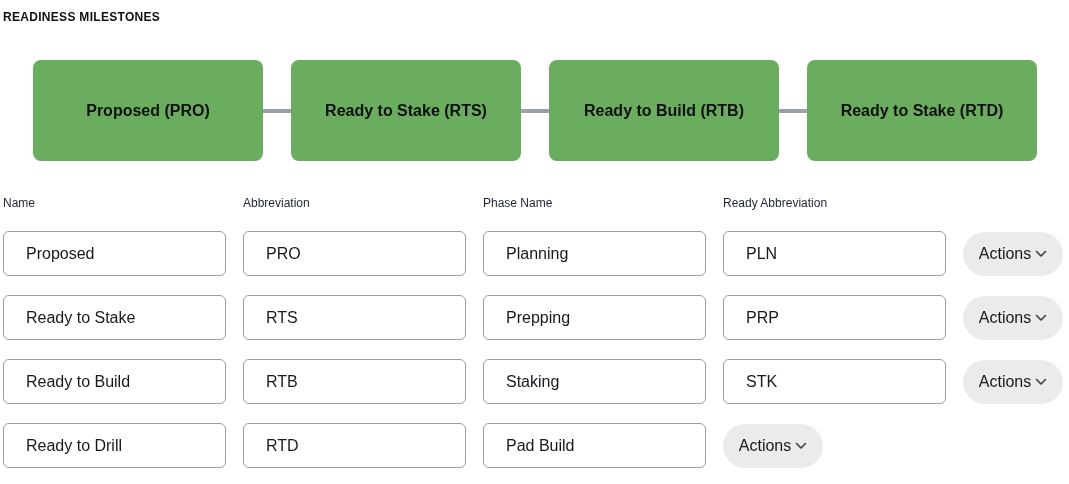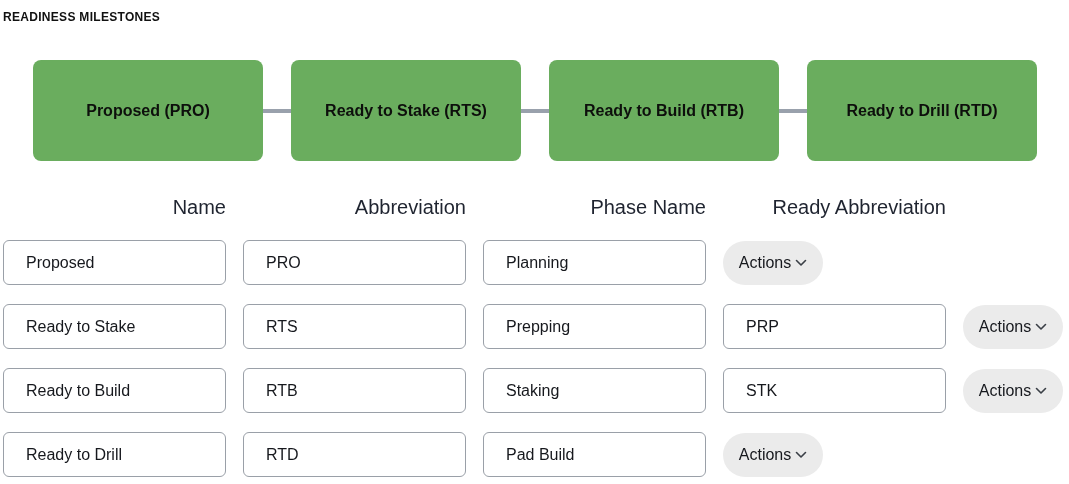--- a/index.html
+++ b/index.html
@@ -55,22 +55,22 @@
     display: grid;
     grid-template-columns: 223px 223px 223px 223px 100px;
     column-gap: 17px;
     margin-left: 3px;
     align-items: center;
   }
   .headers {
     margin-top: 35px;
   }
   .col-header {
-    text-align: right;
-    font-size: 20px;
+    text-align: left;
+    font-size: 12px;
     font-weight: 400;
     color: #1f2430;
   }
   .rows { margin-top: 21px; }
   .grid-row.data-row { margin-bottom: 19px; }
   .cell-input {
     width: 100%;
     height: 45px;
     border: 1px solid #9aa0a8;
     border-radius: 6px;
@@ -112,38 +112,39 @@
     <div class="flow-connector"></div>
     <div class="flow-node">
       <span>Ready to Stake (RTS)</span>
     </div>
     <div class="flow-connector"></div>
     <div class="flow-node">
       <span>Ready to Build (RTB)</span>
     </div>
     <div class="flow-connector"></div>
     <div class="flow-node">
-      <span>Ready to Drill (RTD)</span>
+      <span>Ready to Stake (RTD)</span>
     </div>
   </div>
 
   <div class="grid-row headers">
     <div class="col-header">Name</div>
     <div class="col-header">Abbreviation</div>
     <div class="col-header">Phase Name</div>
     <div class="col-header">Ready Abbreviation</div>
     <div class="col-header"></div>
   </div>
 
   <div class="rows">
 
     <div class="grid-row data-row">
       <input class="cell-input" type="text" value="Proposed" style="">
       <input class="cell-input" type="text" value="PRO" style="">
       <input class="cell-input" type="text" value="Planning" style="">
+      <input class="cell-input" type="text" value="PLN" style="">
       <button class="actions-btn">
         <span>Actions</span>
         <svg class="chevron-svg" width="12" height="8" viewBox="0 0 12 8">
             <path d="M1.5 1.5 L6 6 L10.5 1.5" fill="none" stroke="#3a3f46" stroke-width="1.6" stroke-linecap="round" stroke-linejoin="round"></path>
           </svg>
       </button>
     </div>
 
     <div class="grid-row data-row">
       <input class="cell-input" type="text" value="Ready to Stake" style="">

